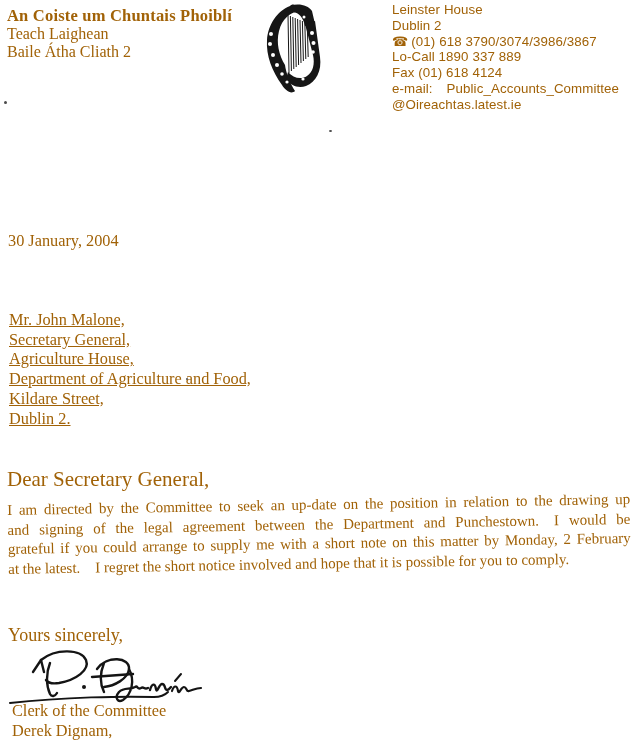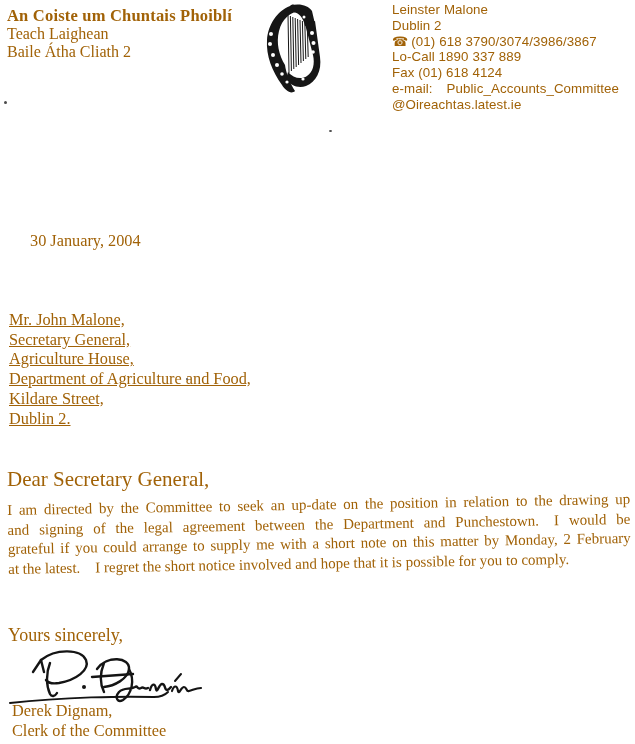--- a/index.html
+++ b/index.html
@@ -16,21 +16,21 @@
   
   .lh-left{position:absolute;left:7px;top:7px;font-size:16px;line-height:17.8px;}
   .lh-left .org{font-weight:bold;font-size:16.5px;letter-spacing:.2px;}
   .harp{position:absolute;left:259px;top:3px;width:72px;height:92px;}
   .lh-right{position:absolute;left:392px;top:2px;font-size:13.3px;line-height:15.8px;letter-spacing:.1px;}
   .lh-right .org{font-weight:bold;}
   .lh-right .phone-glyph{font-size:13px;margin-right:3px;}
   .email-gap{display:inline-block;width:14px;}
 
   
-  .date{position:absolute;left:8px;top:231px;font-size:16.3px;margin-left:22px;}
+  .date{position:absolute;left:8px;top:231px;font-size:16.3px;}
   .recipient{position:absolute;left:9px;top:310px;font-size:16.3px;line-height:19.7px;text-decoration:underline;}
   .salutation{position:absolute;left:7px;top:467px;font-size:21px;}
   .body-par{
     position:absolute;left:7px;top:501px;width:623px;
     font-size:15px;line-height:19.7px;
     transform:rotate(-1.02deg);transform-origin:0 0;
   }
   .body-par .jline{text-align:justify;text-align-last:justify;}
   .body-par .lline{text-align:left;}
   .closing{position:absolute;left:8px;top:625px;font-size:18px;}
@@ -86,21 +86,21 @@
       <circle cx="52" cy="30" r="2"></circle>
       <circle cx="53.5" cy="40" r="2"></circle>
       <circle cx="53" cy="49" r="1.8"></circle>
       <circle cx="50" cy="64" r="1.8"></circle>
       <circle cx="43" cy="76" r="1.6"></circle>
       <circle cx="44" cy="14" r="1.5"></circle>
     </g>
   </svg>
 
   <div class="lh-right sans">
-    <div>Leinster Malone</div>
+    <div>Leinster House</div>
     <div>Dublin 2</div>
     <div><span class="phone-glyph">☎</span><span>(01) 618 3790/3074/3986/3867</span></div>
     <div>Lo-Call 1890 337 889</div>
     <div>Fax (01) 618 4124</div>
     <div><span>e-mail:</span><span class="email-gap"></span><span>Public_Accounts_Committee</span></div>
     <div>@Oireachtas.latest.ie</div>
   </div>
 
   <div class="date">30 January, 2004</div>
 
@@ -142,21 +142,21 @@
       <path d="M171,35 L177,28" stroke-width="2"></path>
 
       <path d="M168,45 c2,-6 5,-6 6,0 c1,4 3,-4 6,-4 c3,0 2,5 5,4 c4,-1 7,-3 12,-3" stroke-width="2.2"></path>
 
       <path d="M6,57 C60,51 120,50 150,51 C156,51 161,49 164,46" stroke-width="2"></path>
     </g>
     <circle cx="80" cy="41" r="2" fill="#141414"></circle>
   </svg>
 
   <div class="sender">
+    <div>Clerk of the Committee</div>
     <div>Derek Dignam,</div>
-    <div>Clerk of the Committee</div>
   </div>
 
   <div class="speck s1"></div>
   <div class="speck s2"></div>
   <div class="speck s3"></div>
 
 </div>
 
 </body></html>

